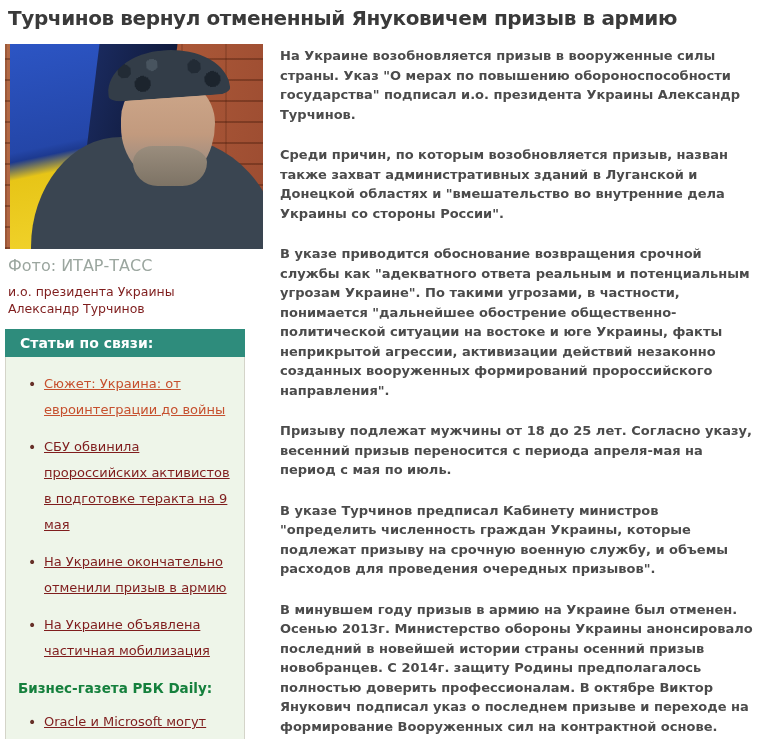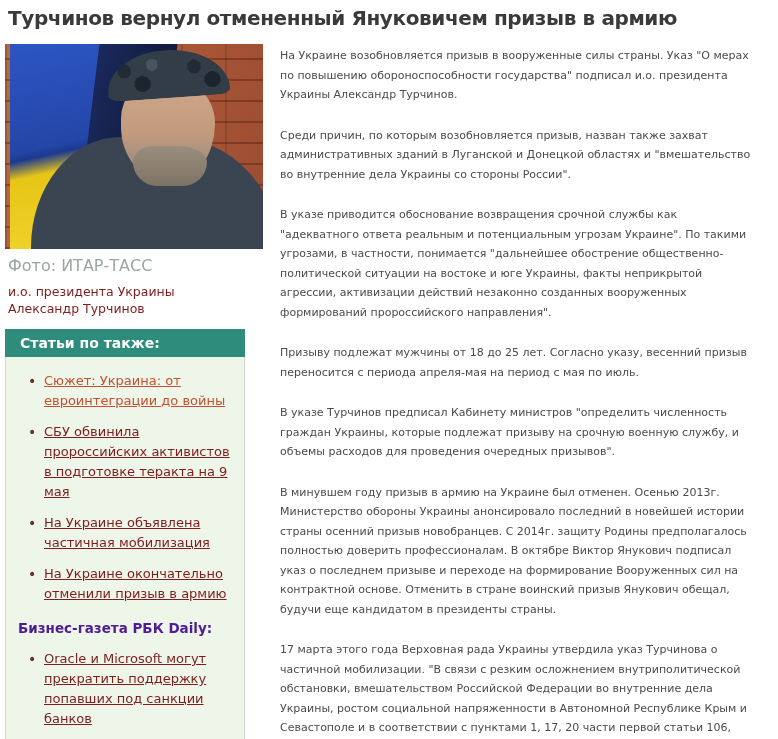--- a/index.html
+++ b/index.html
@@ -49,29 +49,29 @@
 
   .credit{margin:7px 0 8px 0;font-size:16px;color:#9ba69f;}
   .caption{margin:0 0 12px 0;font-size:12.5px;line-height:17px;color:#7f1d1d;width:240px;}
 
   .related{width:240px;margin-left:-3px;}
   .related-header{background:#2e8c7c;color:#ffffff;font-size:14px;font-weight:bold;
       padding:6px 10px 6px 15px;box-sizing:border-box;}
   .related-body{background:#eef5e9;border:1px solid #d4d4c9;border-top:none;
       padding:14px 10px 16px 12px;box-sizing:border-box;}
   .related-body ul{list-style:none;margin:0;padding:0 0 0 10px;}
-  .related-body li{position:relative;padding-left:16px;margin-bottom:11px;font-size:13px;line-height:20px;}
+  .related-body li{position:relative;padding-left:16px;margin-bottom:11px;font-size:13px;line-height:26px;}
   .related-body li::before{content:"\2022";position:absolute;left:0;top:0;color:#663028;font-size:14px;}
   a.link{color:#7f1d1d;text-decoration:underline;cursor:pointer;}
   a.link.story{color:#c6502e;}
-  .subheader{font-size:13.5px;font-weight:bold;color:#4c1d95;margin:16px 0 13px 0;}
+  .subheader{font-size:13.5px;font-weight:bold;color:#15803d;margin:16px 0 13px 0;}
 
   
   main.article{flex:1;padding:2px 2px 0 10px;}
-  main.article p{margin:0 0 21px 0;font-size:11px;line-height:19.5px;color:#4b4b4b;}
+  main.article p{margin:0 0 21px 0;font-size:13px;line-height:19.5px;color:#4b4b4b;font-weight:bold;}
 </style>
 </head>
 <body>
 
 <div class="page">
 
   <h1 class="headline">Турчинов вернул отмененный Януковичем призыв в армию</h1>
 
   <div class="layout">
 
@@ -84,35 +84,35 @@
         <div class="ph torso"></div>
         <div class="ph head"></div>
         <div class="ph beard"></div>
         <div class="ph cap"></div>
       </figure>
 
       <div class="credit">Фото: ИТАР-ТАСС</div>
       <div class="caption">и.о. президента Украины Александр Турчинов</div>
 
       <section class="related">
-        <div class="related-header">Статьи по также:</div>
+        <div class="related-header">Статьи по связи:</div>
         <div class="related-body">
 
           <ul>
             <li>
               <a class="link story">Сюжет: Украина: от евроинтеграции до войны</a>
             </li>
             <li>
               <a class="link">СБУ обвинила пророссийских активистов в подготовке теракта на 9 мая</a>
             </li>
             <li>
-              <a class="link">На Украине объявлена частичная мобилизация</a>
+              <a class="link">На Украине окончательно отменили призыв в армию</a>
             </li>
             <li>
-              <a class="link">На Украине окончательно отменили призыв в армию</a>
+              <a class="link">На Украине объявлена частичная мобилизация</a>
             </li>
           </ul>
 
           <div class="subheader">Бизнес-газета РБК Daily:</div>
 
           <ul>
             <li>
               <a class="link">Oracle и Microsoft могут прекратить поддержку попавших под санкции банков</a>
             </li>
 

